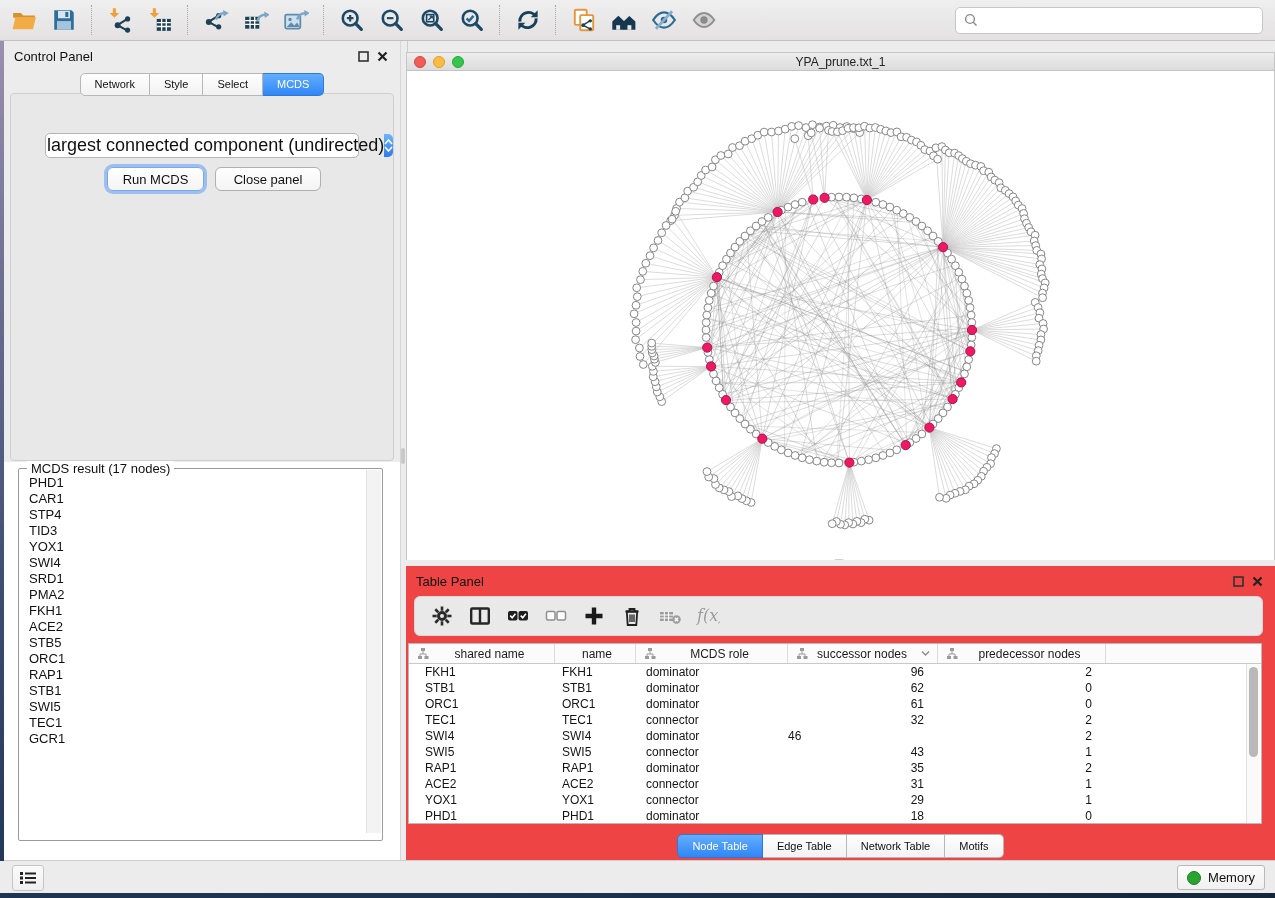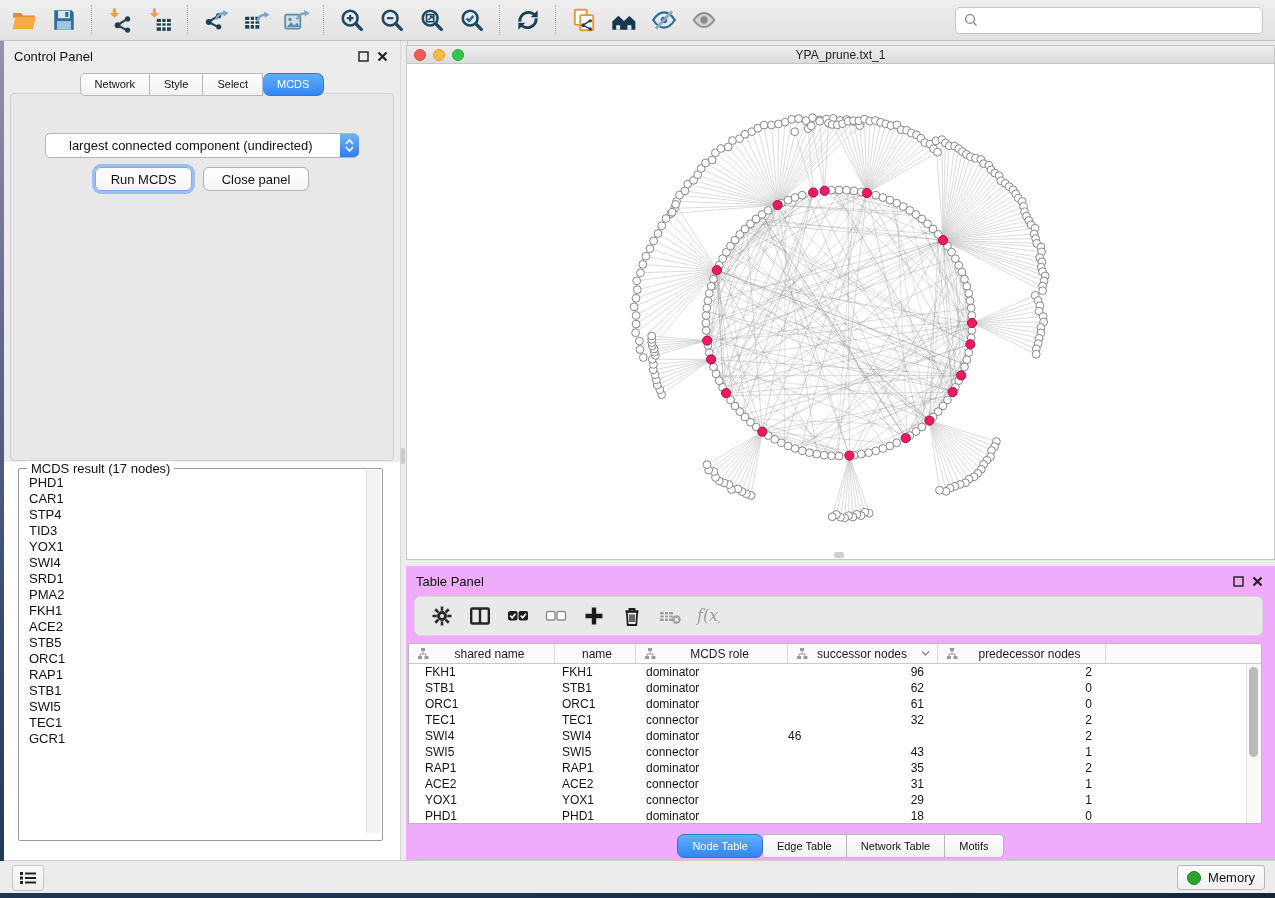--- a/index.html
+++ b/index.html
@@ -25,52 +25,52 @@
   .cpanel-top{position:absolute;left:0;top:0;width:100%;height:421px;background:#ececec;}
   .panel-head{position:absolute;left:0;top:4px;width:100%;height:22px;display:flex;align-items:center;}
   .panel-head .ptitle{font-size:13px;color:#111;margin-left:10px;}
   .win-icons{margin-left:auto;display:flex;align-items:center;gap:8px;margin-right:12px;}
   .win-icons svg{display:block;}
   .cp-tabs{position:absolute;left:0;top:32px;width:100%;display:flex;justify-content:center;z-index:3;}
   .tabseg{height:21px;line-height:21px;padding:0 14px;font-size:11px;background:linear-gradient(#fefefe,#f2f2f2);
     border:1px solid #b7b7b7;border-left:none;color:#111;}
   .tabseg:first-child{border-left:1px solid #b7b7b7;border-radius:5px 0 0 5px;}
   .tabseg:last-child{border-radius:0 5px 5px 0;}
-  .tabseg.active{background:linear-gradient(#63aefd,#2f86f6);color:#fff;border-color:#2f78d8;border-radius:7px;}
+  .tabseg.active{background:linear-gradient(#63aefd,#2f86f6);color:#fff;border-color:#2f78d8;}
   .cp-gray{position:absolute;left:6px;top:52px;width:382px;height:366px;background:#e8e8e8;
     border:1px solid #cfcfcf;border-radius:4px;}
   .opt-label{position:absolute;left:0;top:14px;width:100%;text-align:center;font-size:13px;color:#111;}
   .combo{position:absolute;left:34px;top:39px;width:312px;height:23px;background:#fff;border:1px solid #b5b5b5;
     border-radius:5px;display:flex;align-items:center;}
-  .combo .cval{flex:1;font-size:13px;padding-left:23px;color:#111;white-space:nowrap;}
+  .combo .cval{flex:1;font-size:18px;padding-left:1px;color:#111;white-space:nowrap;}
   .combo .stepper{width:19px;height:23px;margin-right:-1px;border-radius:0 5px 5px 0;
     background:linear-gradient(#6db4fb,#2f7cf0);display:flex;flex-direction:column;align-items:center;justify-content:center;gap:1px;}
-  .btnrow{position:absolute;left:0;top:73px;width:100%;height:26px;}
+  .btnrow{position:absolute;left:12px;top:73px;width:100%;height:26px;}
   .mbtn{position:absolute;height:24px;background:linear-gradient(#ffffff,#f4f4f4);border:1px solid #b0b0b0;
     border-radius:6px;font-size:13px;color:#111;font-family:"Liberation Sans",sans-serif;}
   .mbtn.focusring{box-shadow:0 0 0 3px rgba(106,164,244,.6);border-color:#7aa8e8;}
   .mcds-group{position:absolute;left:14px;top:427px;width:363px;height:371px;border:1px solid #9b9b9b;border-radius:2px;}
   .mcds-legend{position:absolute;left:8px;top:-8px;background:#fff;padding:0 4px;font-size:13px;color:#111;}
   .mcds-list{position:absolute;left:1px;top:6px;width:344px;height:358px;overflow:hidden;font-size:13px;color:#111;}
   .mcds-list div{height:16px;line-height:16px;padding-left:9px;}
   .mcds-scroll{position:absolute;right:1px;top:1px;width:14px;height:363px;background:#f3f3f3;border-left:1px solid #e0e0e0;}
   
   .vsplit{position:absolute;left:400px;top:41px;width:6px;height:820px;background:#ececec;border-left:1px solid #d7d7d7;border-right:1px solid #cccccc;}
   .vhandle{position:absolute;left:0px;top:407px;width:4px;height:16px;background:#c9c9c9;border-radius:2px;}
   .hsplit{position:absolute;left:406px;top:560px;width:869px;height:6px;background:#ececec;}
   
-  .netframe{position:absolute;left:406px;top:45px;width:869px;height:515px;background:#fff;border:1px solid #c6c6c6;box-sizing:border-box;}
+  .netframe{position:absolute;left:406px;top:52px;width:869px;height:515px;background:#fff;border:1px solid #c6c6c6;box-sizing:border-box;}
   .net-titlebar{position:absolute;left:0;top:0;width:100%;height:17px;
     background:linear-gradient(#ededed,#dcdcdc);border-bottom:1px solid #c4c4c4;display:flex;align-items:center;}
   .tl{width:12px;height:12px;border-radius:50%;margin-left:7px;box-sizing:border-box;}
   .net-title{position:absolute;left:0;width:100%;text-align:center;font-size:12px;color:#222;}
   .netcanvas{position:absolute;left:0;top:18px;width:867px;height:495px;background:#fff;}
   .net-hthumb{position:absolute;left:427px;top:488px;width:10px;height:6px;background:#cfcfcf;border-radius:2px;}
   
-  .tpanel{position:absolute;left:406px;top:566px;width:869px;height:294px;background:#f0abfc;}
+  .tpanel{position:absolute;left:406px;top:566px;width:869px;height:294px;background:#ef4444;}
   .tp-toolbar{position:absolute;left:8px;top:30px;right:12px;height:38px;background:#e9e9e9;
     border:1px solid #d6d6d6;border-radius:6px;display:flex;align-items:center;padding-left:8px;}
   .tp-btn{width:38px;height:34px;border:none;background:transparent;display:flex;align-items:center;justify-content:center;padding:0;}
   .tp-btn svg{width:24px;height:24px;}
   .tbl{position:absolute;left:2px;top:77px;width:854px;height:181px;background:#fff;border:1px solid #b9b9b9;box-sizing:border-box;}
   .tbl-head{display:grid;height:19px;background:#fbfbfb;border-bottom:1px solid #c9c9c9;}
   .th{display:flex;align-items:center;border-right:1px solid #dcdcdc;font-size:12px;color:#1c1c1c;position:relative;padding-left:8px;box-sizing:border-box;}
   .th .lbl{flex:1;text-align:center;padding-right:4px;}
   .th .tree-ic{flex:0 0 auto;}
   .tbl-body .tr{display:grid;height:16px;line-height:16px;font-size:12px;color:#141414;}

